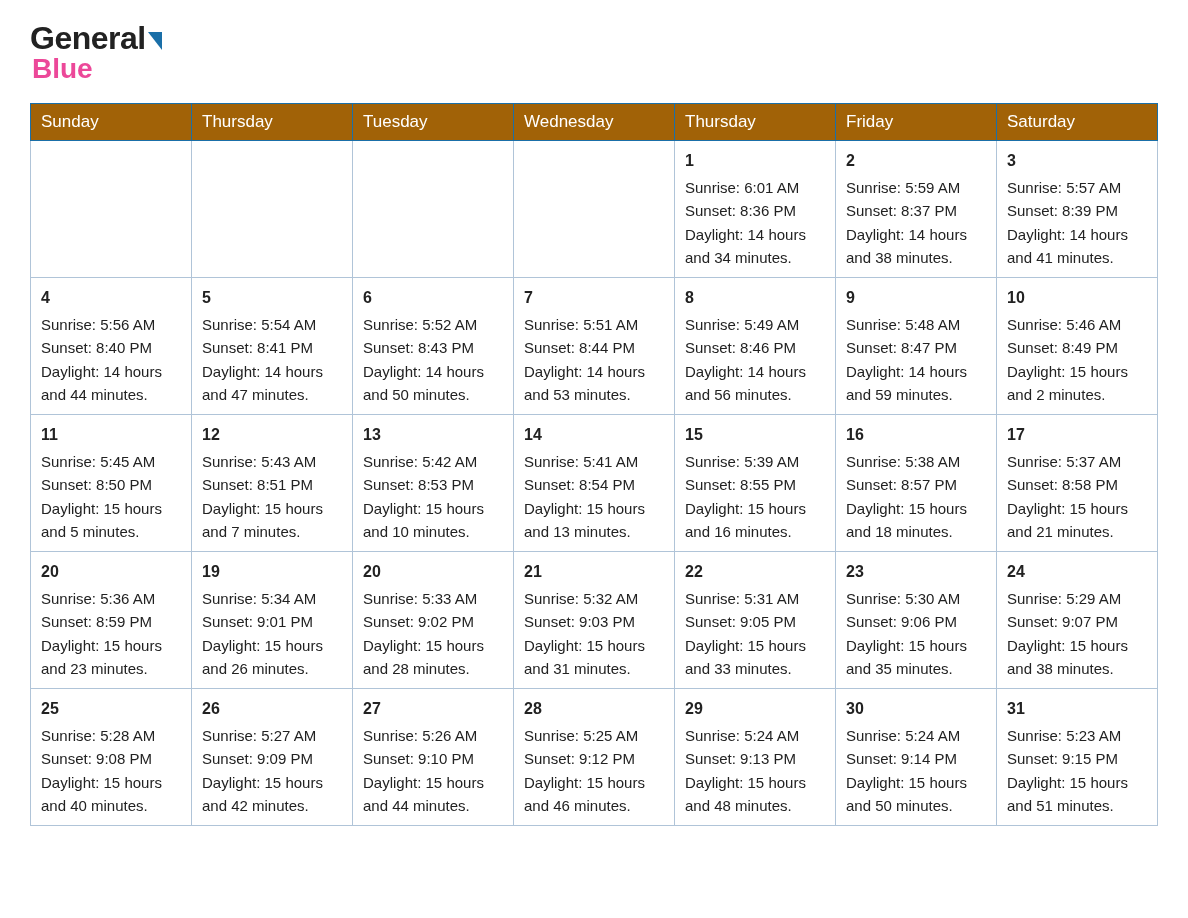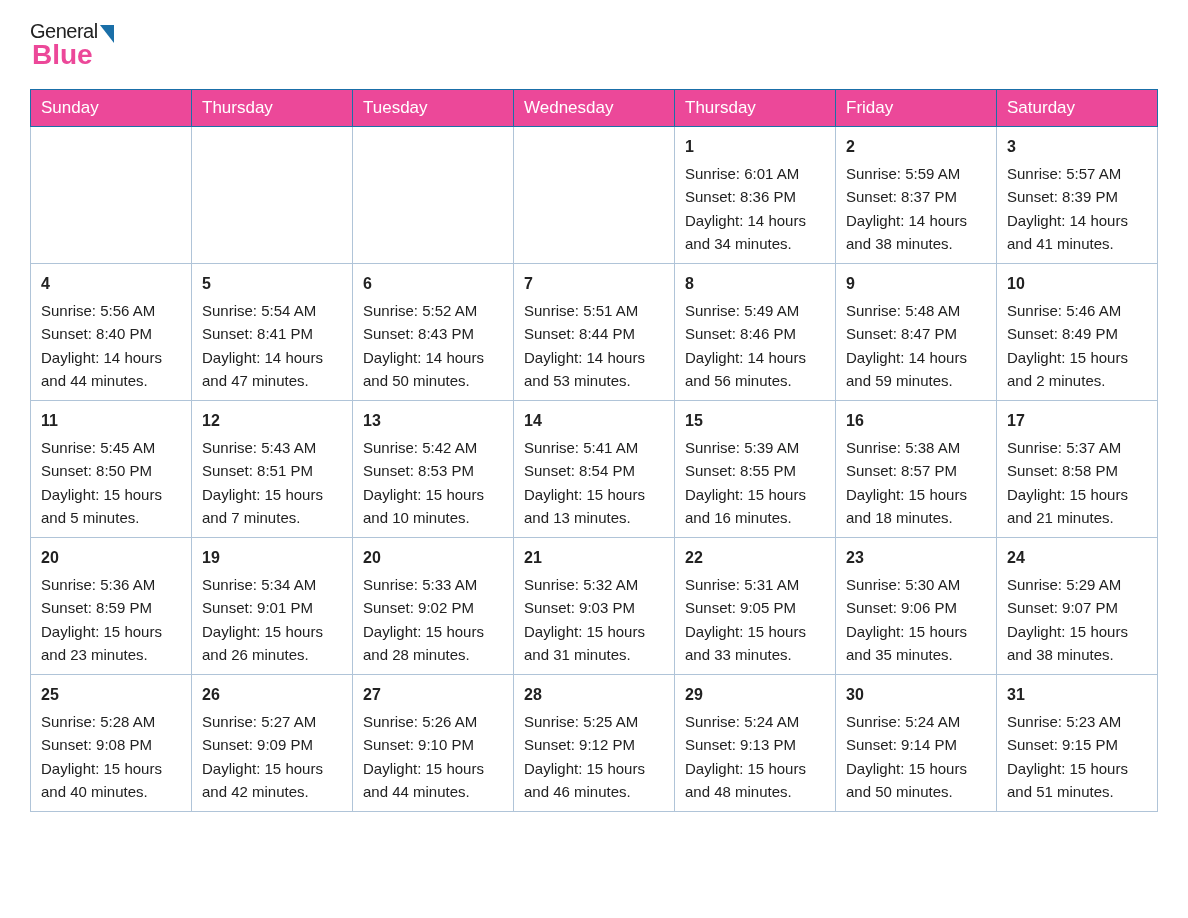--- a/index.html
+++ b/index.html
@@ -20,22 +20,22 @@
     .logo {
       display: flex;
       flex-direction: column;
       align-items: flex-start;
     }
     .logo-top {
       display: flex;
       align-items: center;
     }
     .logo-general {
-      font-size: 20px;
-      font-weight: normal;
+      font-size: 32px;
+      font-weight: bold;
       color: #222;
       letter-spacing: -0.5px;
     }
     .logo-arrow {
       width: 0;
       height: 0;
       border-left: 14px solid transparent;
       border-right: 0px solid transparent;
       border-top: 18px solid #1a6fa8;
       margin-left: 2px;
@@ -60,21 +60,21 @@
     .title-location {
       font-size: 22px;
       color: #222;
       margin-top: 4px;
     }
     .calendar {
       width: 100%;
       border-collapse: collapse;
     }
     .calendar th {
-      background-color: #ec4899;
+      background-color: #a16207;
       color: #fff;
       font-size: 17px;
       font-weight: normal;
       padding: 8px 10px;
       text-align: left;
       border: 1px solid #1a6fa8;
     }
     .calendar td {
       vertical-align: top;
       border: 1px solid #b0c4d8;

